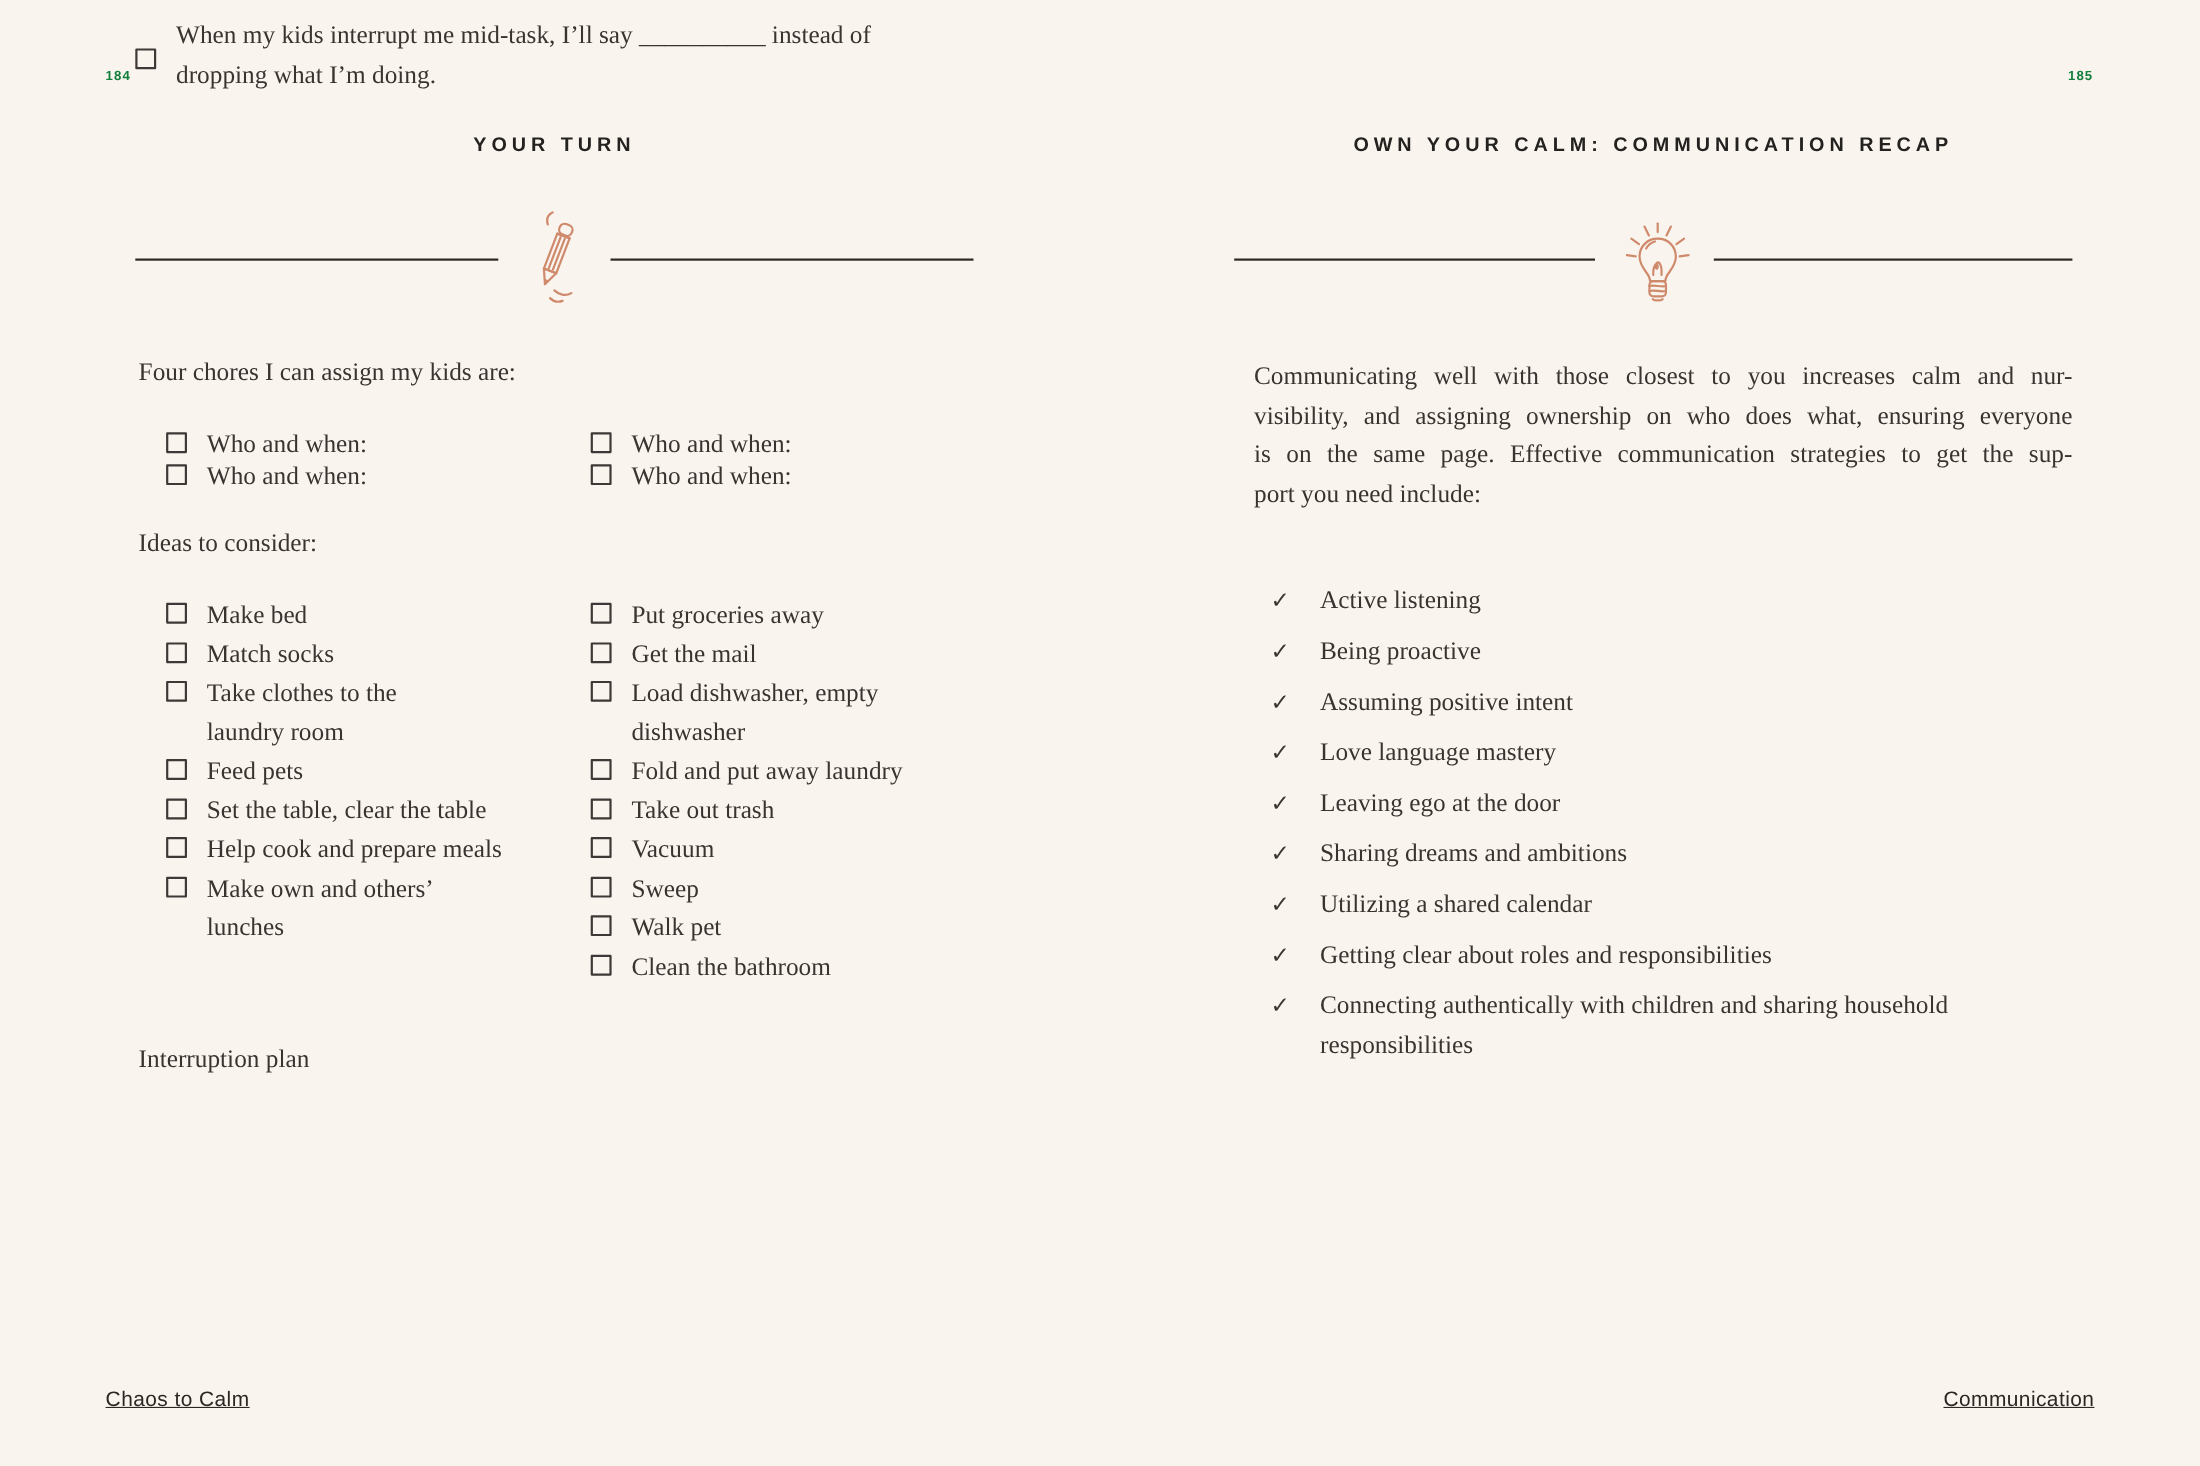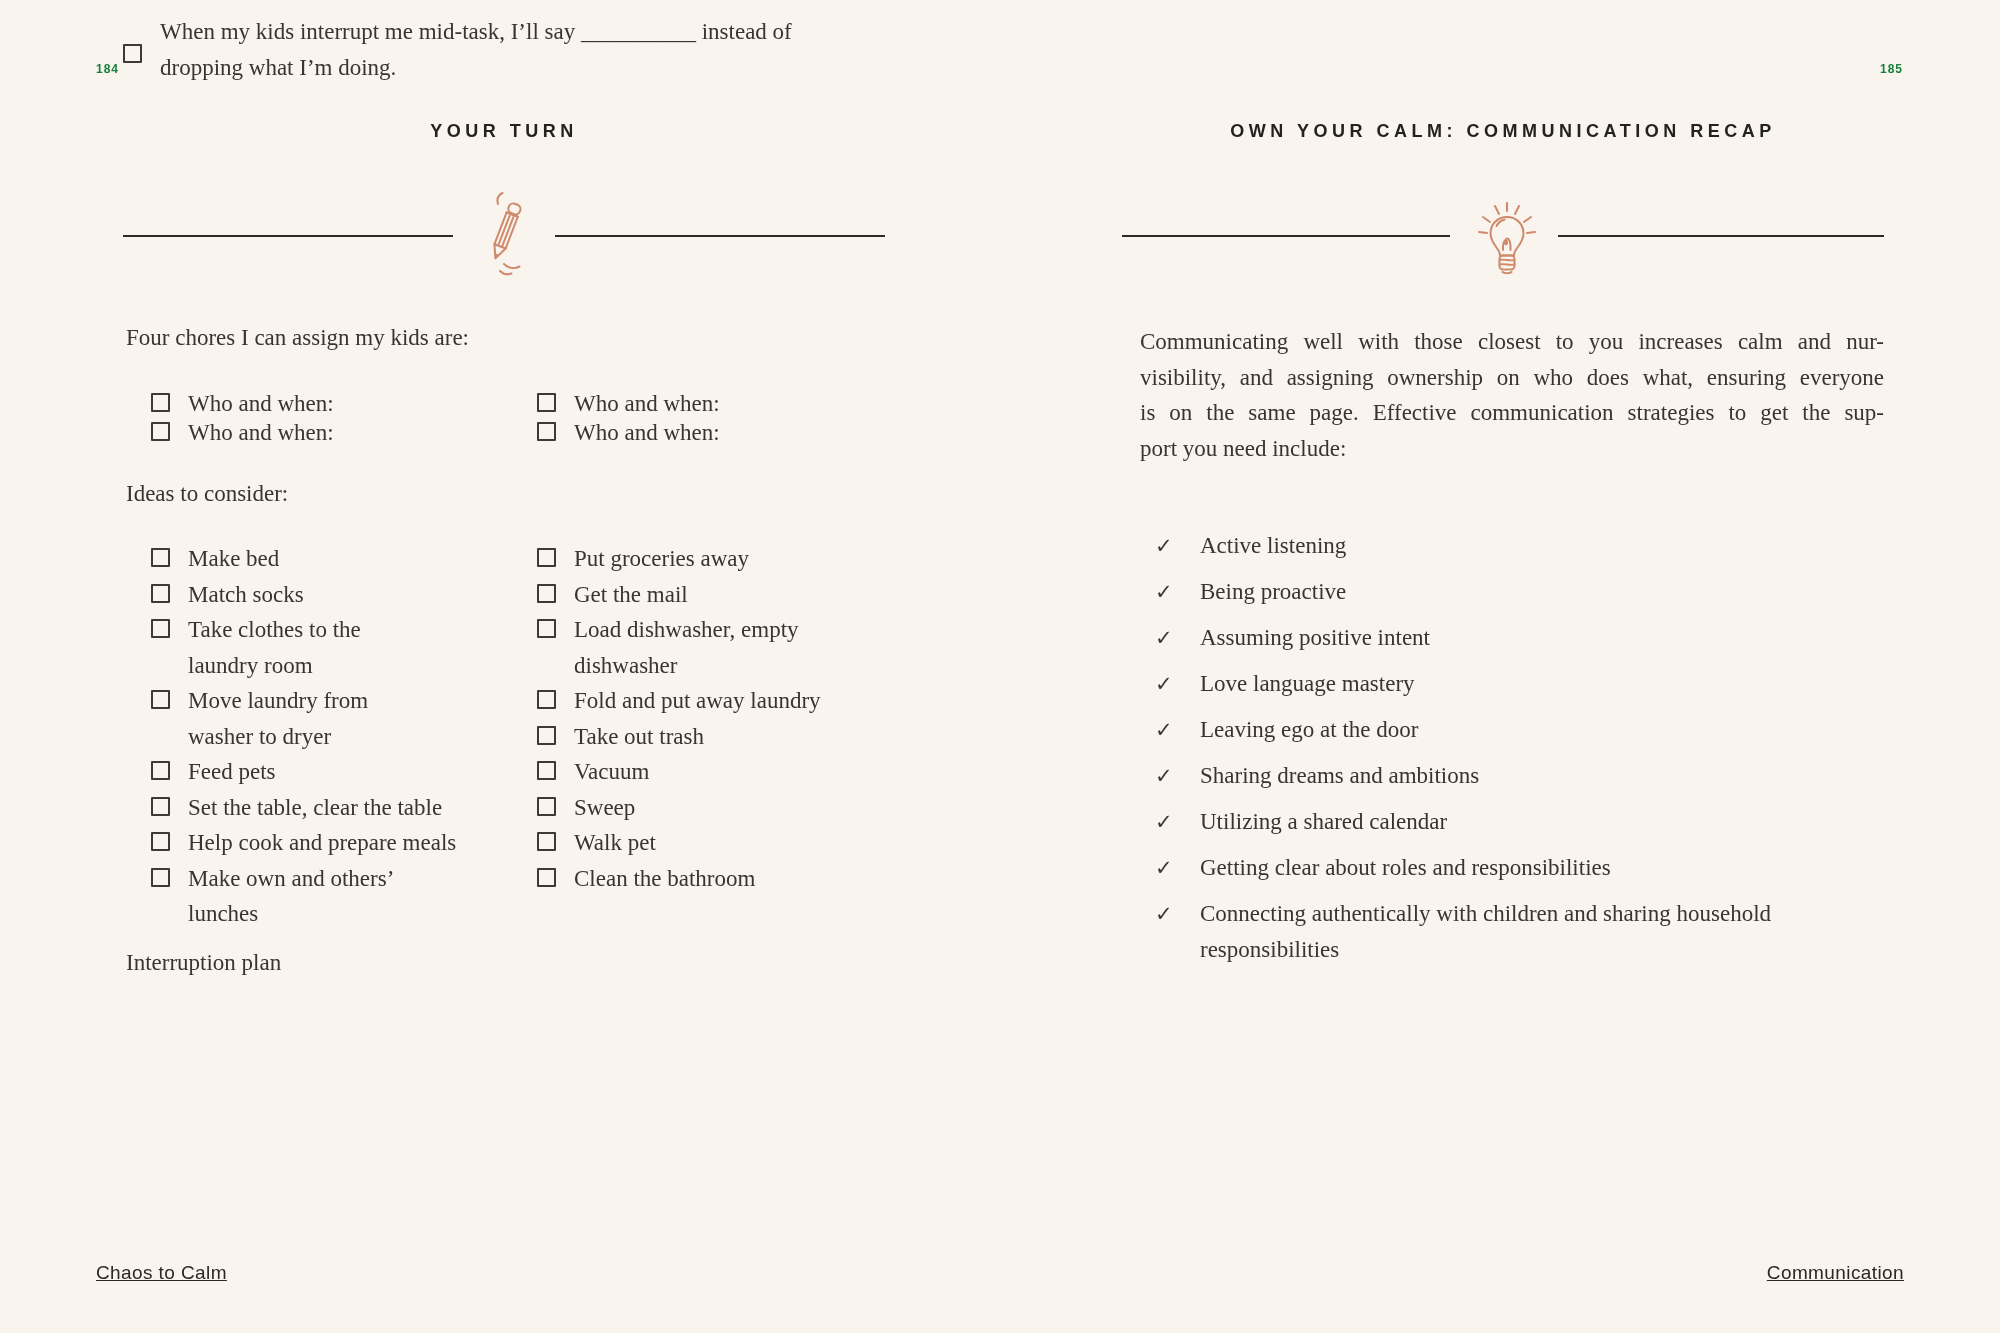--- a/index.html
+++ b/index.html
@@ -158,25 +158,20 @@
             <span class="cb"></span>
             <span class="lab">Match socks</span>
           </div>
           <div class="row kind-checkbox">
             <span class="cb"></span>
             <span class="lab">Take clothes to the
 laundry room</span>
           </div>
           <div class="row kind-checkbox">
             <span class="cb"></span>
-            <span class="lab">Move laundry from
-washer to dryer</span>
-          </div>
-          <div class="row kind-checkbox">
-            <span class="cb"></span>
             <span class="lab">Feed pets</span>
           </div>
           <div class="row kind-checkbox">
             <span class="cb"></span>
             <span class="lab">Set the table, clear the table</span>
           </div>
           <div class="row kind-checkbox">
             <span class="cb"></span>
             <span class="lab">Help cook and prepare meals</span>
           </div>

